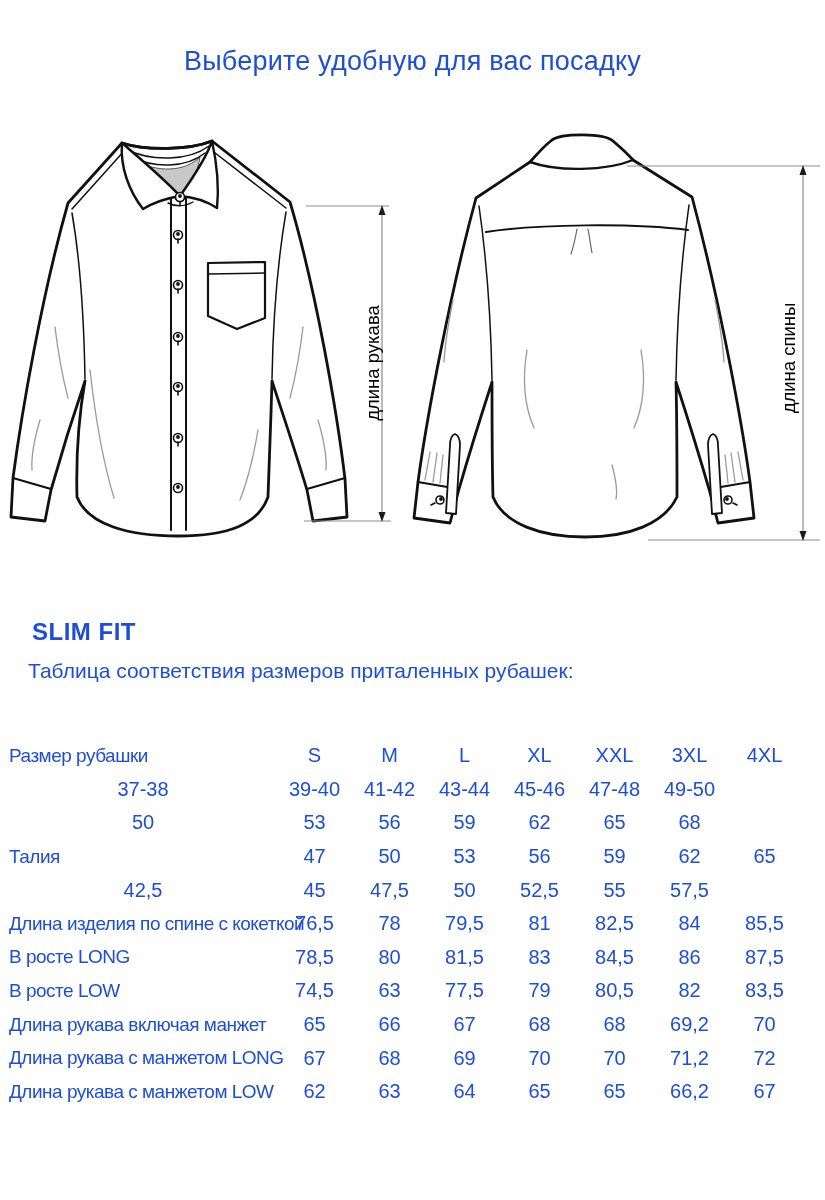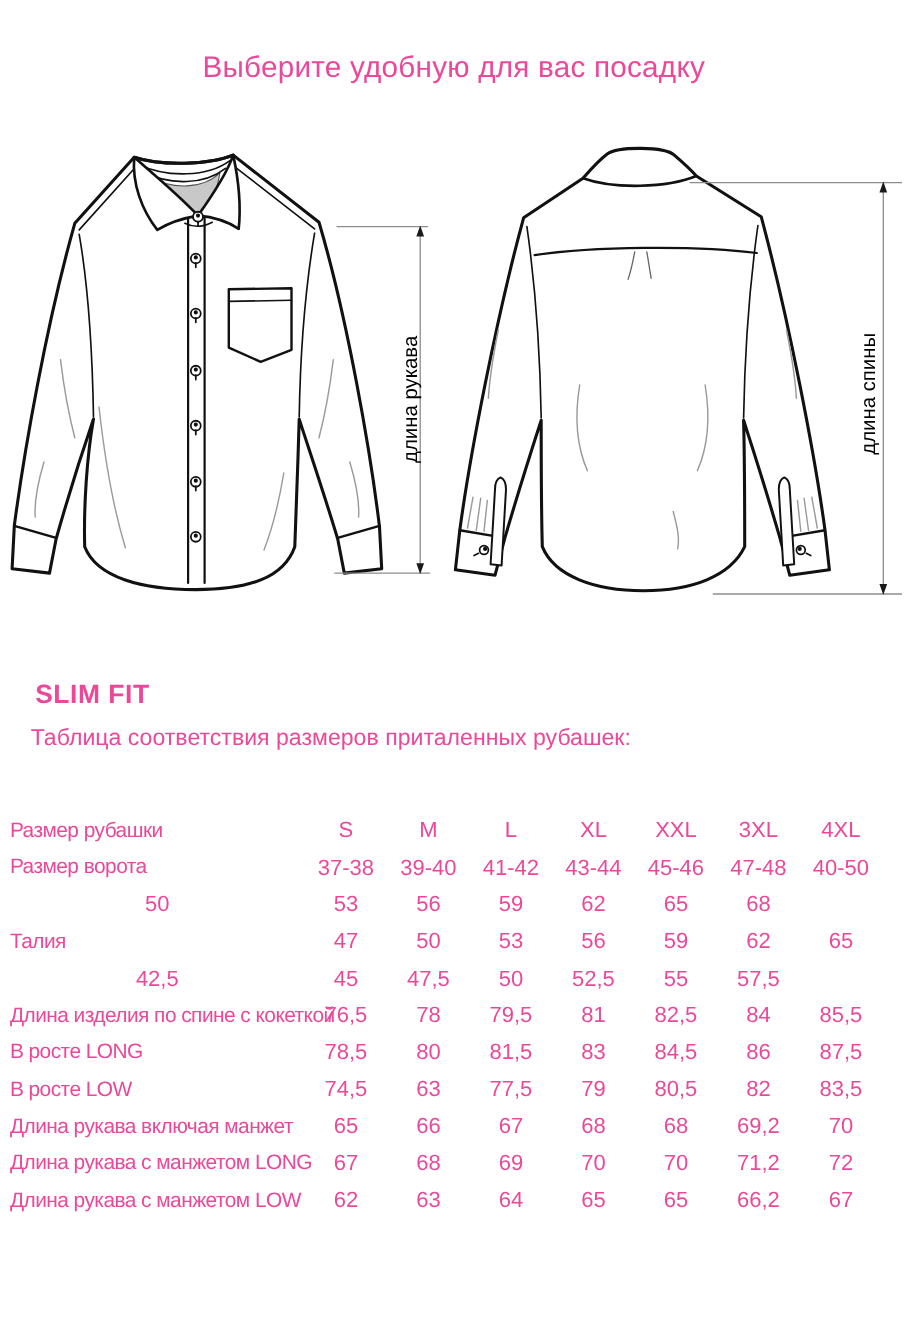--- a/index.html
+++ b/index.html
@@ -1,18 +1,18 @@
 <!DOCTYPE html>
 <html><head>
 <meta charset="utf-8">
 <style>
   html,body{margin:0;padding:0;background:#fff;}
   .page{
     position:relative;width:825px;height:1200px;background:#fff;overflow:hidden;
-    font-family:"Liberation Sans","DejaVu Sans",sans-serif;color:#ec4899;
+    font-family:"Liberation Sans","DejaVu Sans",sans-serif;color:#1d4ed8;
   }
   .title{
     position:absolute;top:46px;left:0;width:825px;text-align:center;
     font-size:27px;font-weight:400;letter-spacing:0.2px;
   }
   .figure{position:absolute;top:130px;left:0;width:825px;height:445px;}
   .fit-heading{
     position:absolute;top:618px;left:12px;font-size:24px;font-weight:700;letter-spacing:0.5px;margin-left:20px;
   }
   .table-caption{
@@ -231,28 +231,27 @@
         <div class="tcell tlabel">Размер рубашки</div>
         <div class="tcell tvalue">S</div>
         <div class="tcell tvalue">M</div>
         <div class="tcell tvalue">L</div>
         <div class="tcell tvalue">XL</div>
         <div class="tcell tvalue">XXL</div>
         <div class="tcell tvalue">3XL</div>
         <div class="tcell tvalue">4XL</div>
       </div>
       <div class="trow">
-        <div class="tcell tlabel">Размер ворота</div>
         <div class="tcell tvalue">37-38</div>
         <div class="tcell tvalue">39-40</div>
         <div class="tcell tvalue">41-42</div>
         <div class="tcell tvalue">43-44</div>
         <div class="tcell tvalue">45-46</div>
         <div class="tcell tvalue">47-48</div>
-        <div class="tcell tvalue">40-50</div>
+        <div class="tcell tvalue">49-50</div>
       </div>
       <div class="trow">
         <div class="tcell tvalue">50</div>
         <div class="tcell tvalue">53</div>
         <div class="tcell tvalue">56</div>
         <div class="tcell tvalue">59</div>
         <div class="tcell tvalue">62</div>
         <div class="tcell tvalue">65</div>
         <div class="tcell tvalue">68</div>
       </div>

